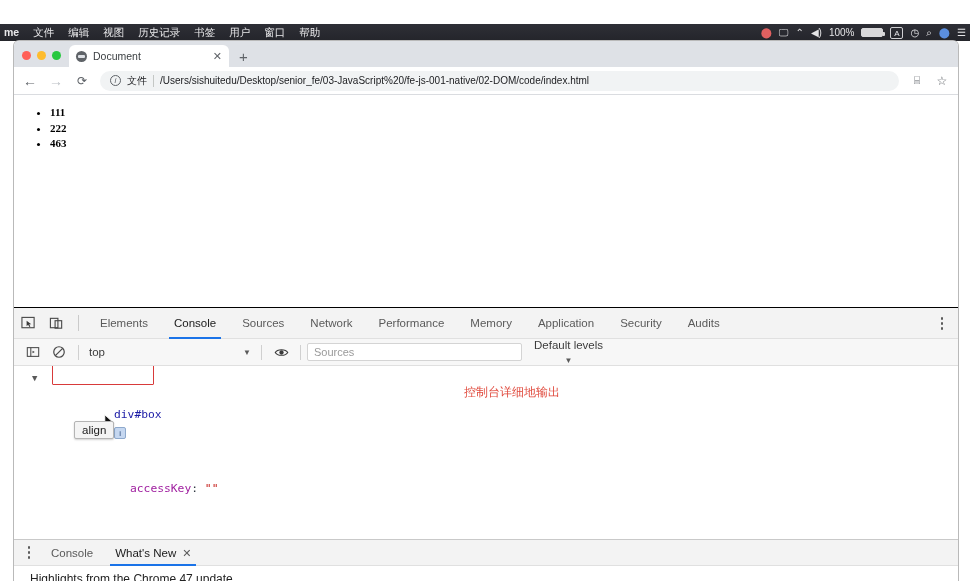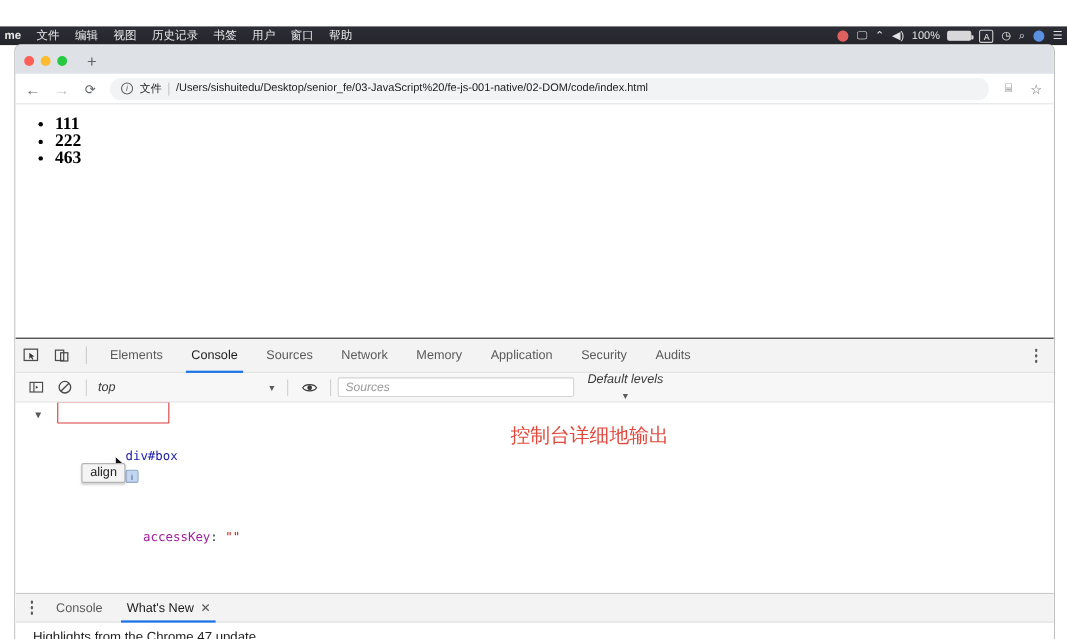--- a/index.html
+++ b/index.html
@@ -58,55 +58,55 @@
   }
   .omni .infoi { width:11px; height:11px; border:1.2px solid #5f6368; border-radius:50%; display:flex; align-items:center; justify-content:center; font-size:8px; color:#5f6368; font-style:italic; flex:0 0 auto;}
   .omni .scheme { color:#202124; font-size:10px; }
   .omni .divider { width:1px; height:12px; background:#c4c7c5; }
   .omni .urltext { color:#202124; white-space:nowrap; overflow:hidden; font-size:10px;}
   .omni-right { display:flex; gap:9px; align-items:center; }
 
   
   .viewport { height:212px; background:#fff; padding:10px 0 0 0; position:relative; overflow:hidden;}
   .viewport ul { margin-left:36px; }
-  .viewport li { font-family:"Liberation Serif", serif; font-size:16px; color:#000; line-height:15.5px; font-weight:bold;}
+  .viewport li { font-family:"Liberation Serif", serif; font-size:11px; color:#000; line-height:15.5px; font-weight:bold;}
 
   
   .devtools { border-top:1px solid #000000; background:#fff; height:279px; position:relative;}
   .dt-tabbar { height:31px; display:flex; align-items:center; border-bottom:1px solid #e0e0e0; background:#f3f3f3; }
   .dt-icobtn { width:28px; height:31px; display:flex; align-items:center; justify-content:center; cursor:pointer;}
   .dt-sep { width:1px; height:16px; background:#cacaca; margin:0 8px;}
   .dt-tabs { display:flex; align-items:center; height:31px; }
   .dt-tab { padding:0 13px; height:31px; line-height:31px; font-size:11.5px; color:#5a5a5a; cursor:pointer; position:relative;}
   .dt-tab.active { color:#1a1a1a; }
   .dt-tab.active:after { content:""; position:absolute; left:8px; right:8px; bottom:0; height:2px; background:#1a73e8;}
   .dt-kebab { position:absolute; right:4px; top:0; height:31px; width:24px; display:flex; align-items:center; justify-content:center; cursor:pointer;}
   .kdot { width:2.5px; height:2.5px; background:#5a5a5a; border-radius:50%; margin:1.2px 0;}
 
-  .dt-toolbar { height:27px; display:flex; align-items:center; border-bottom:1px solid #e0e0e0; background:#f7f7f7; padding:0 6px; gap:0;font-style:italic;}
+  .dt-toolbar { height:27px; display:flex; align-items:center; border-bottom:1px solid #e0e0e0; background:#f7f7f7; padding:0 6px; gap:0;}
   .tb-btn { width:26px; height:27px; display:flex; align-items:center; justify-content:center; cursor:pointer;}
   .tb-sep { width:1px; height:15px; background:#d0d0d0; margin:0 6px;}
   .ctx-select { width:170px; display:flex; align-items:center; justify-content:space-between; font-size:11.5px; color:#3c3c3c; padding:0 4px; cursor:pointer;}
   .caret { font-size:8px; color:#5a5a5a;}
   .filterbox { width:215px; height:18px; background:#fff; border:1px solid #d4d4d4; border-radius:2px; display:flex; align-items:center; padding:0 6px; font-size:11px; color:#9a9a9a;}
   .levels { margin-left:12px; font-size:11.5px; color:#3c3c3c; display:flex; align-items:center; gap:5px; cursor:pointer;flex-direction:column;}
 
   .console-body { position:relative; height:186px; overflow:hidden; background:#fff; padding-top:3px;}
   .cline { font-family:"DejaVu Sans Mono", monospace; font-size:11.3px; line-height:18.5px; white-space:pre; padding-left:48px; position:relative; color:#303942;}
   .cline .tri { position:absolute; left:14px; color:#5a5a5a; font-size:8px; top:0px;}
   .cline.root { padding-left:32px; }
   .cline.root .tri { left:18px; font-size:9px;}
   .prop { color:#a020a0; }
   .val-str { color:#c41a16; }
   .tok { color:#303942; }
   .nodename { color:#1a1aa6; }
 
   .redbox { position:absolute; border:1.4px solid #d83a3a; border-radius:1px; }
   .badge { display:inline-block; width:12px; height:12px; background:#c5d7f0; border:1px solid #8ea9cc; border-radius:2px; font-size:8px; line-height:11px; text-align:center; color:#2a4b7c; font-family:"Liberation Sans", sans-serif; vertical-align:1px;}
-  .annot { position:absolute; color:#e0493c; font-size:18px; font-family:"Liberation Sans", sans-serif; }
+  .annot { position:absolute; color:#e0493c; font-size:12px; font-family:"Liberation Sans", sans-serif; }
   .tooltip { position:absolute; background:#f4f4f4; border:1px solid #b4b4b4; border-radius:2px; font-size:11.5px; color:#202020; padding:2px 7px; font-family:"Liberation Sans", sans-serif; box-shadow:0 1px 2px rgba(0,0,0,.18);}
   .cursor-arrow { position:absolute; width:0; height:0; }
 
   
   .drawer { position:absolute; bottom:0; left:0; right:0; height:47px; border-top:1px solid #c9c9c9; background:#fff;}
   .drawer-tabs { height:26px; display:flex; align-items:center; border-bottom:1px solid #e0e0e0; background:#f3f3f3; padding-left:4px;}
   .drawer-tab { padding:0 11px; height:26px; line-height:26px; font-size:11.5px; color:#5a5a5a; cursor:pointer; position:relative;}
   .drawer-tab.active { color:#1a1a1a;}
   .drawer-tab.active:after { content:""; position:absolute; left:6px; right:6px; bottom:0; height:2px; background:#1a73e8;}
   .drawer-tab .dclose { margin-left:6px; font-size:11px; color:#5a5a5a;}
@@ -146,20 +146,25 @@
   </div>
 
   <div class="chrome-win">
 
     <div class="tabstrip">
       <div class="lights">
         <span class="light l-red"></span>
         <span class="light l-yellow"></span>
         <span class="light l-green"></span>
       </div>
+      <div class="tab">
+        <span class="favicon"></span>
+        <span class="ttl">Document</span>
+        <span class="tclose">✕</span>
+      </div>
       <span class="newtab">+</span>
     </div>
 
     <div class="omnibox-row">
       <span class="navbtn">←</span>
       <span class="navbtn dim">→</span>
       <span class="navbtn" style="font-size:12px;">⟳</span>
       <div class="omni">
         <span class="infoi">i</span>
         <span class="scheme">文件</span>
@@ -194,20 +199,21 @@
               <rect x="1.5" y="2.5" width="8" height="10" fill="none" stroke="#4a4a4a" stroke-width="1.2"></rect>
               <rect x="6.5" y="5" width="7" height="8" fill="none" stroke="#4a4a4a" stroke-width="1.2"></rect>
             </svg>
         </span>
         <span class="dt-sep"></span>
         <div class="dt-tabs">
           <span class="dt-tab">Elements</span>
           <span class="dt-tab active">Console</span>
           <span class="dt-tab">Sources</span>
           <span class="dt-tab">Network</span>
+          <span class="dt-tab">Performance</span>
           <span class="dt-tab">Memory</span>
           <span class="dt-tab">Application</span>
           <span class="dt-tab">Security</span>
           <span class="dt-tab">Audits</span>
         </div>
         <span class="dt-kebab">
           <span style="display:flex;flex-direction:column;align-items:center;">
             <i class="kdot"></i>
               <i class="kdot"></i>
               <i class="kdot"></i>

